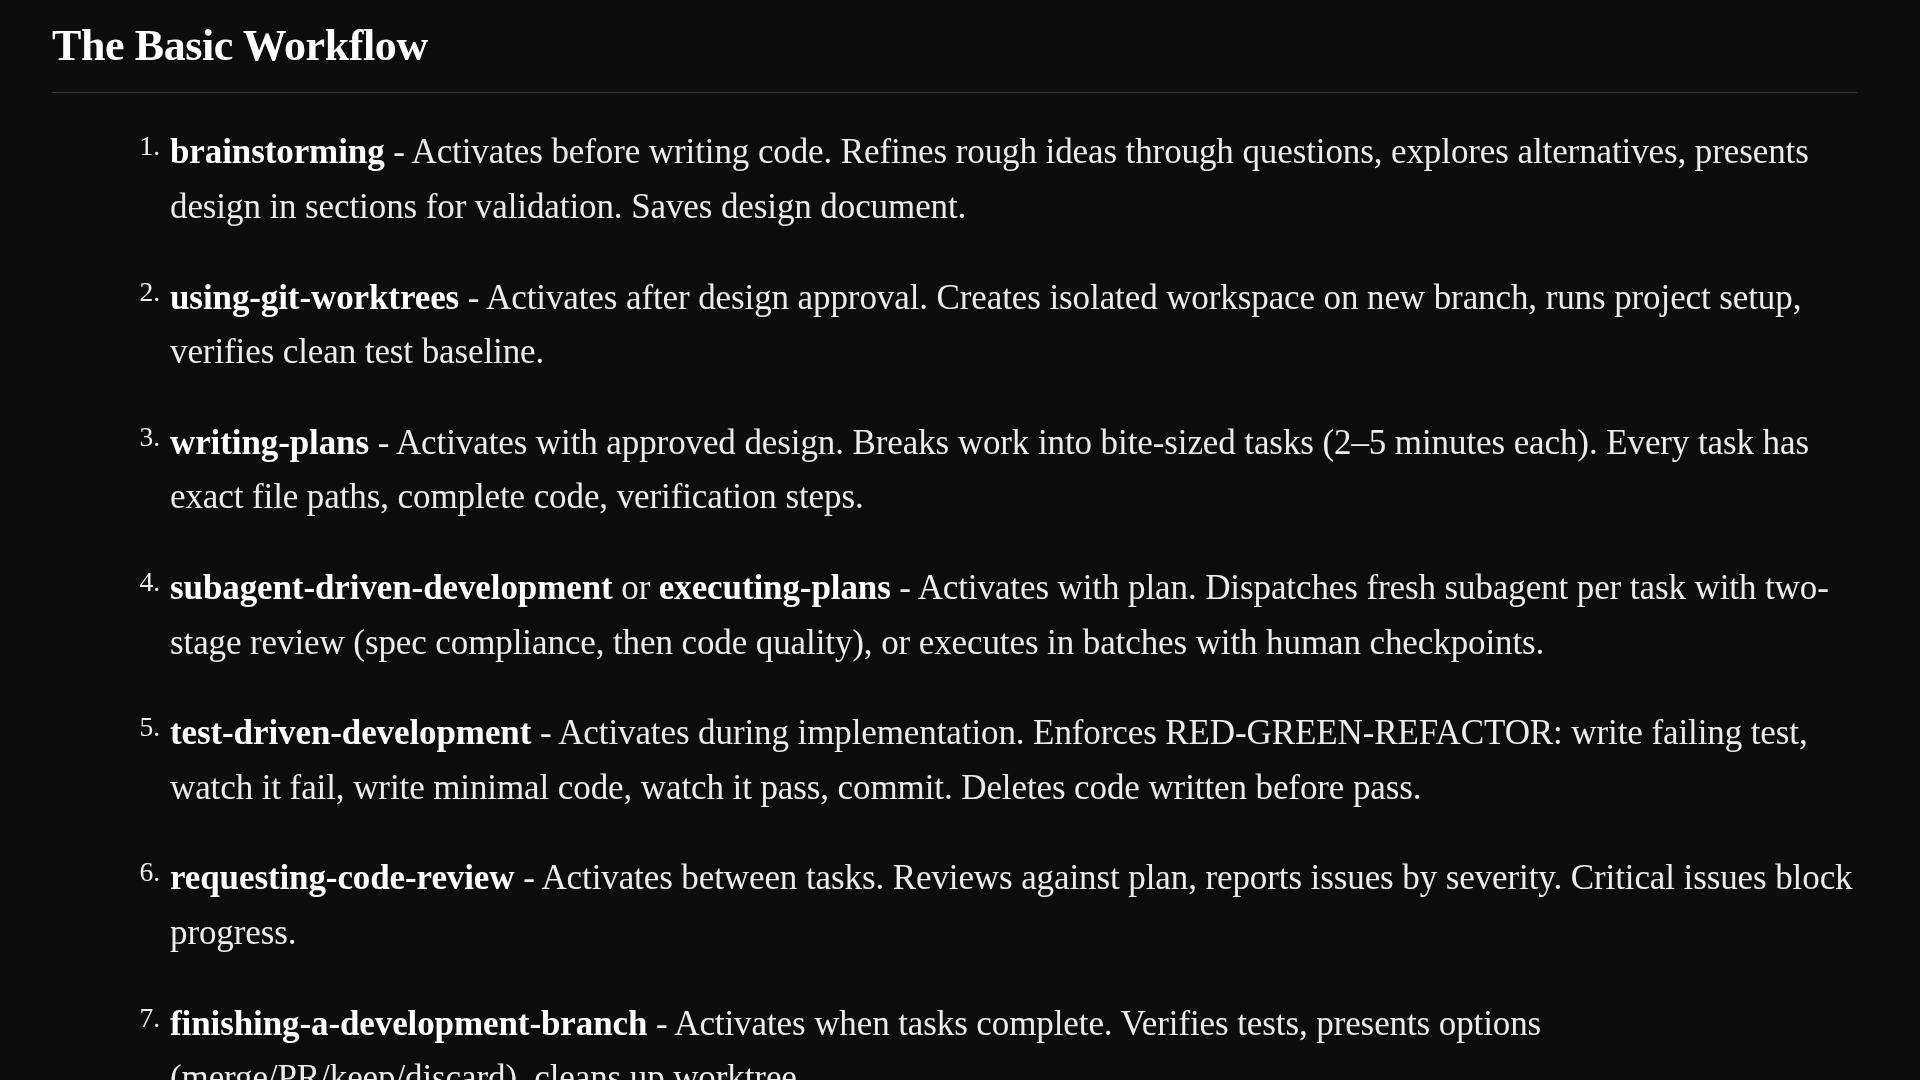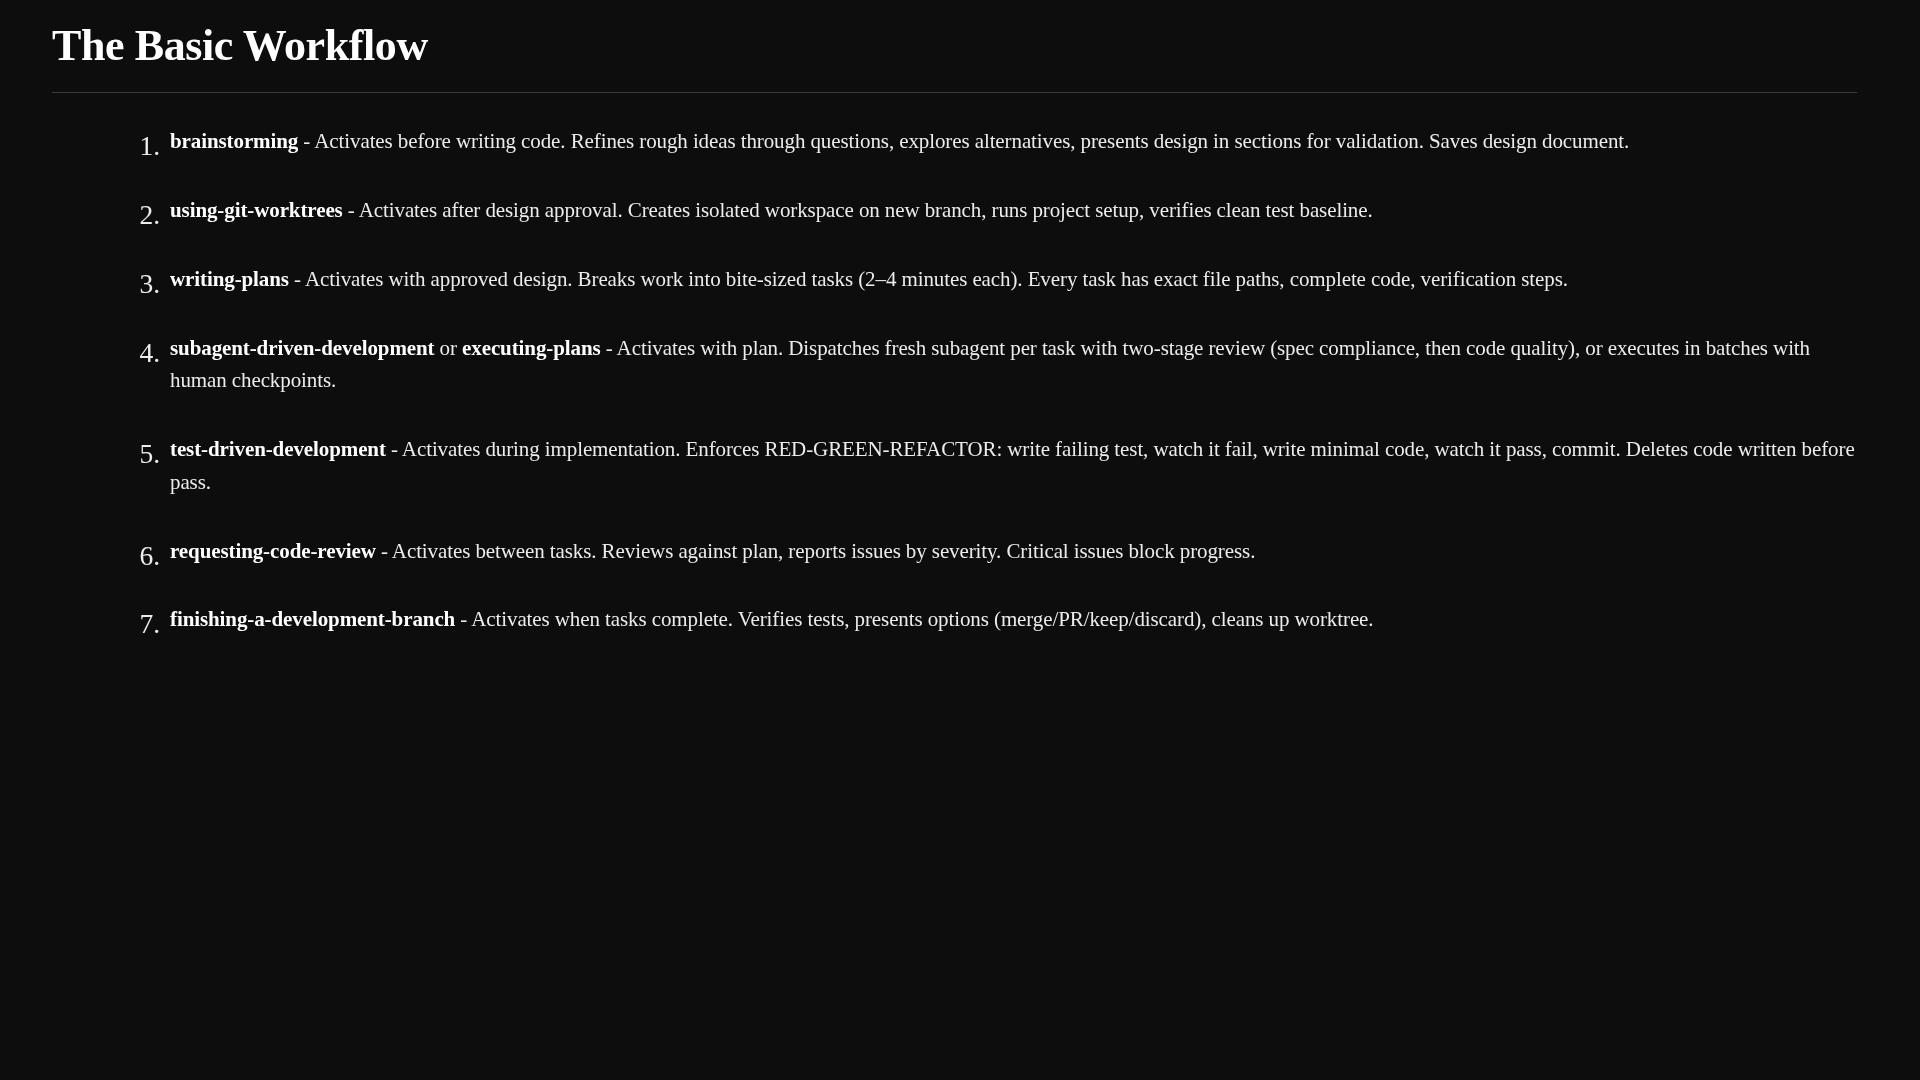--- a/index.html
+++ b/index.html
@@ -38,21 +38,21 @@
     list-style: none;
     margin: 0;
     padding: 0;
     counter-reset: wf;
   }
   ol.workflow > li {
     counter-increment: wf;
     position: relative;
     padding-left: 118px;
     margin-top: 36px;
-    font-size: 21px;
+    font-size: 35px;
     line-height: 1.56;
     color: #ececec;
     letter-spacing: -0.1px;
   }
   ol.workflow > li:first-child { margin-top: 32px; }
   ol.workflow > li::before {
     content: counter(wf) ".";
     position: absolute;
     left: 74px;
     top: 0;
@@ -79,21 +79,21 @@
 
     <li>
       <span class="term">brainstorming</span><span> - Activates before writing code. Refines rough ideas through questions, explores alternatives, presents design in sections for validation. Saves design document.</span>
     </li>
 
     <li>
       <span class="term">using-git-worktrees</span><span> - Activates after design approval. Creates isolated workspace on new branch, runs project setup, verifies clean test baseline.</span>
     </li>
 
     <li>
-      <span class="term">writing-plans</span><span> - Activates with approved design. Breaks work into bite-sized tasks (2–4 minutes each). Every task has exact file paths, complete code, verification steps.</span>
+      <span class="term">writing-plans</span><span> - Activates with approved design. Breaks work into bite-sized tasks (2–5 minutes each). Every task has exact file paths, complete code, verification steps.</span>
     </li>
 
     <li>
       <span class="term">subagent-driven-development</span><span> or </span><span class="term">executing-plans</span><span> - Activates with plan. Dispatches fresh subagent per task with two-stage review (spec compliance, then code quality), or executes in batches with human checkpoints.</span>
     </li>
 
     <li>
       <span class="term">test-driven-development</span><span> - Activates during implementation. Enforces RED-GREEN-REFACTOR: write failing test, watch it fail, write minimal code, watch it pass, commit. Deletes code written before pass.</span>
     </li>
 

